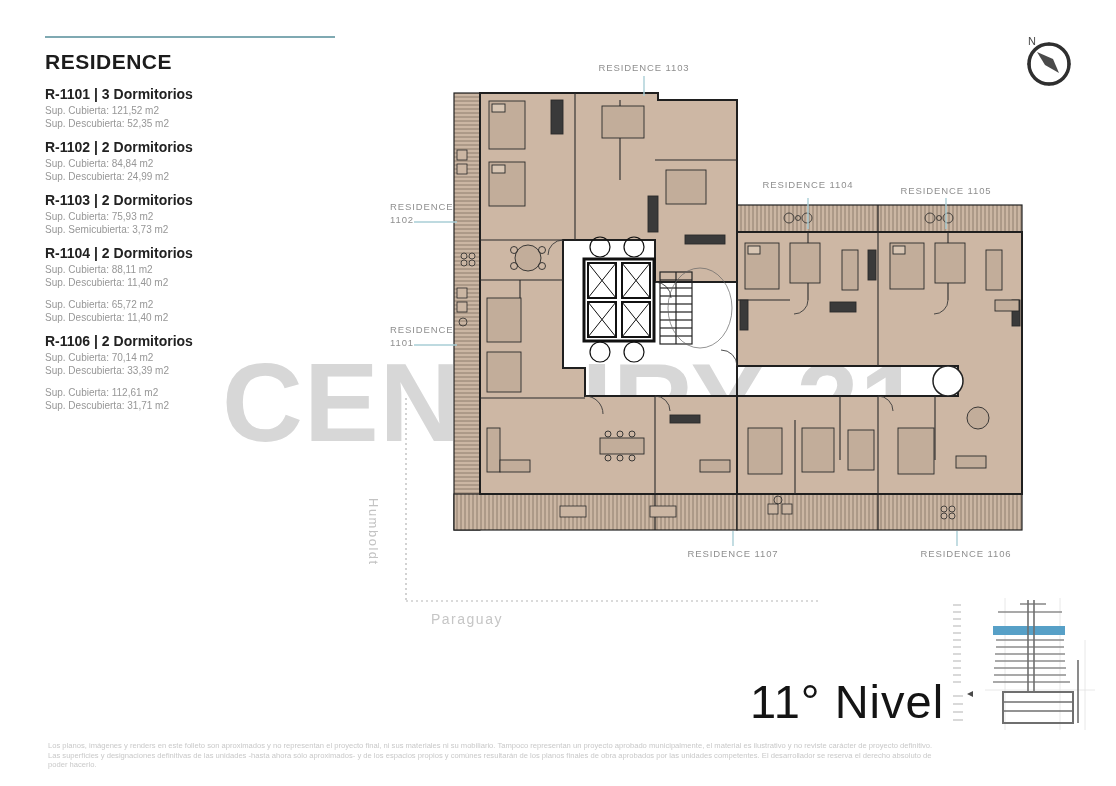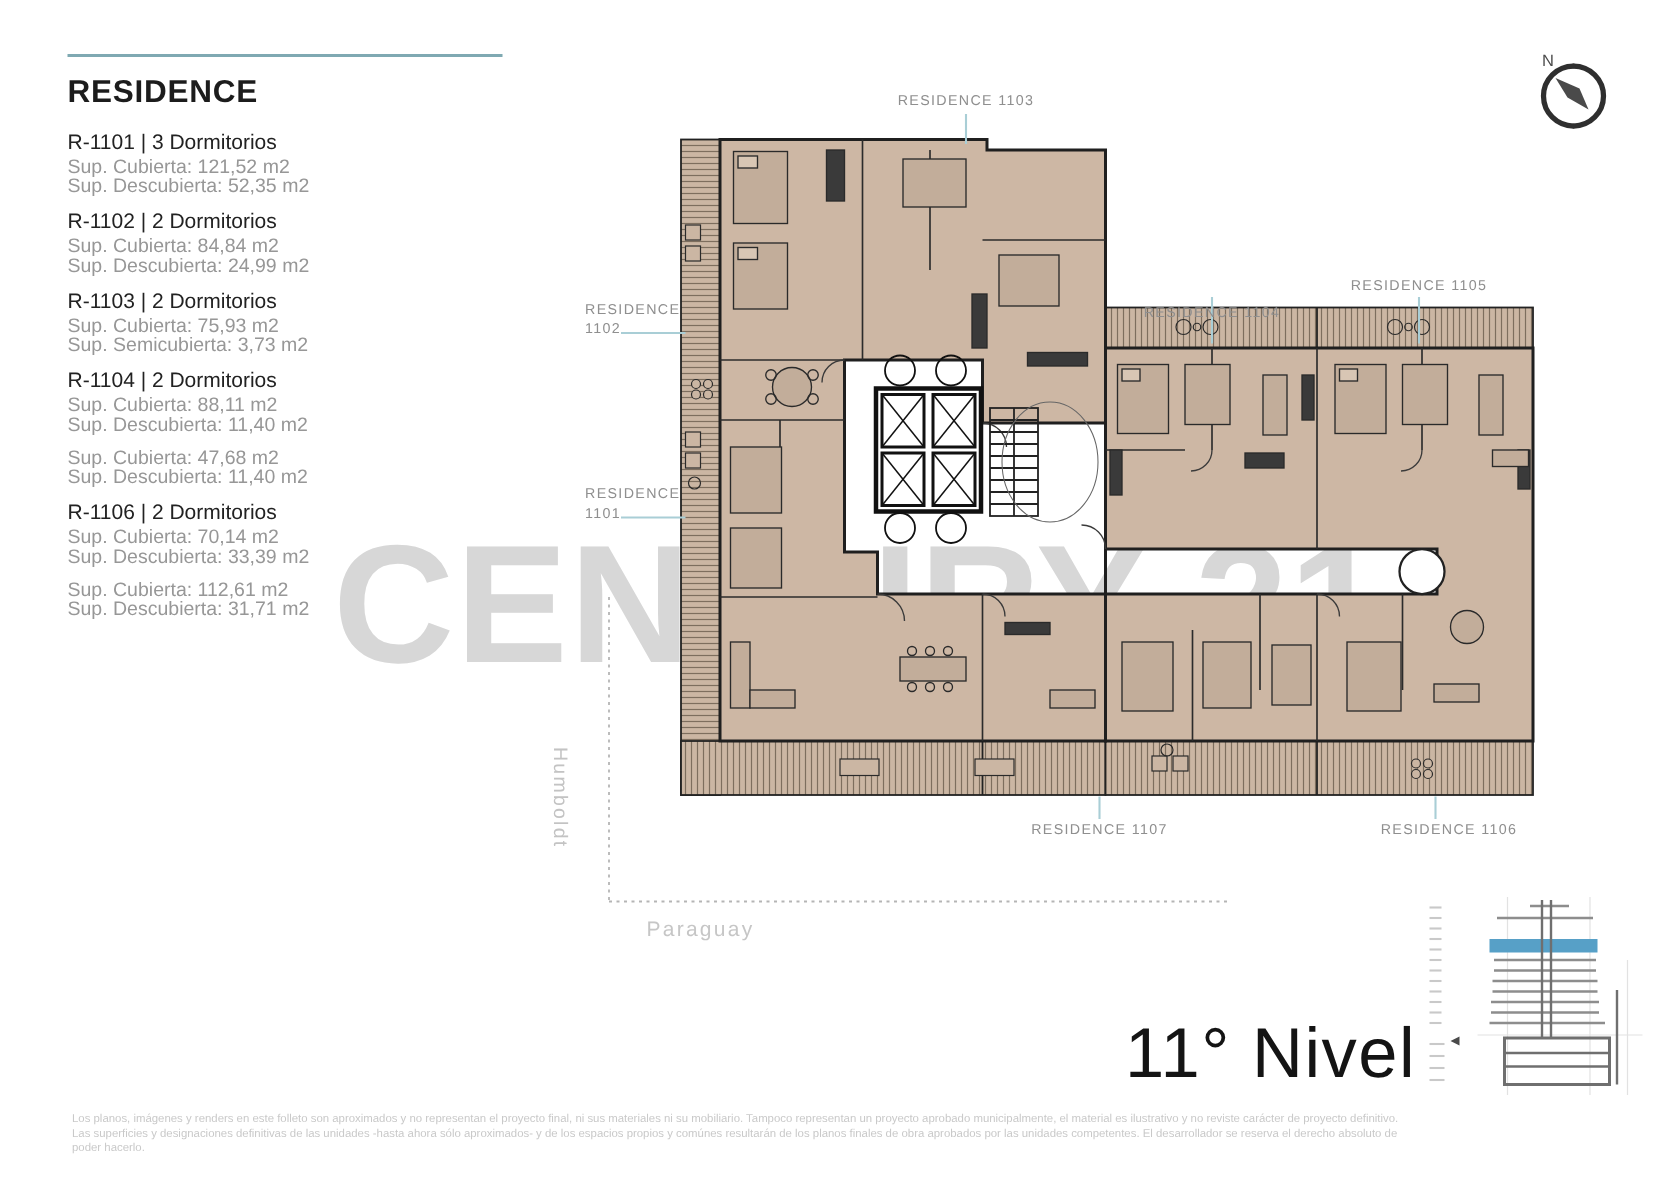--- a/index.html
+++ b/index.html
@@ -6,22 +6,22 @@
   body{
     width:1116px;height:786px;position:relative;overflow:hidden;
     background:#ffffff;
     font-family:"Liberation Sans", sans-serif;
   }
   
   .sidebar{position:absolute;left:45px;top:36px;width:300px;z-index:3;}
   .rule{width:290px;height:2px;background:#7fa9b2;margin-bottom:12px;}
   .side-title{font-size:21px;font-weight:700;color:#1c1c1c;letter-spacing:.5px;margin-bottom:12px;}
   .res-entry{margin-bottom:9px;}
-  .res-title{font-size:14px;font-weight:400;color:#222;margin-bottom:2px;}
-  .res-line{font-size:13px;color:#979797;line-height:13px;}
+  .res-title{font-size:14px;font-weight:700;color:#222;margin-bottom:2px;}
+  .res-line{font-size:10px;color:#979797;line-height:13px;}
   
   .watermark{
     position:absolute;left:222px;top:338px;z-index:1;
     font-size:112px;font-weight:700;color:#d7d7d7;letter-spacing:1px;white-space:nowrap;
   }
   
   .plan-svg{position:absolute;left:0;top:0;z-index:2;}
   
   .plan-label{
     position:absolute;z-index:3;font-size:9.5px;color:#8f8f8f;
@@ -322,36 +322,36 @@
     <div class="res-title">R-1103 | 2 Dormitorios</div>
     <div class="res-line">Sup. Cubierta: 75,93 m2</div>
     <div class="res-line">Sup. Semicubierta: 3,73 m2</div>
   </div>
   <div class="res-entry">
     <div class="res-title">R-1104 | 2 Dormitorios</div>
     <div class="res-line">Sup. Cubierta: 88,11 m2</div>
     <div class="res-line">Sup. Descubierta: 11,40 m2</div>
   </div>
   <div class="res-entry">
-    <div class="res-line">Sup. Cubierta: 47,68 m2</div>
+    <div class="res-line">Sup. Cubierta: 65,72 m2</div>
     <div class="res-line">Sup. Descubierta: 11,40 m2</div>
   </div>
   <div class="res-entry">
     <div class="res-title">R-1106 | 2 Dormitorios</div>
     <div class="res-line">Sup. Cubierta: 70,14 m2</div>
     <div class="res-line">Sup. Descubierta: 33,39 m2</div>
   </div>
   <div class="res-entry">
     <div class="res-line">Sup. Cubierta: 112,61 m2</div>
     <div class="res-line">Sup. Descubierta: 31,71 m2</div>
   </div>
 </div>
 
 <div class="plan-label centered" style="left:644px;top:62px;">RESIDENCE 1103</div>
-<div class="plan-label centered" style="left:808px;top:203px;">RESIDENCE 1104</div>
+<div class="plan-label centered" style="left:808px;top:179px;">RESIDENCE 1104</div>
 <div class="plan-label centered" style="left:946px;top:185px;">RESIDENCE 1105</div>
 <div class="plan-label" style="left:390px;top:201px;">
   <div>RESIDENCE</div>
   <div class="l2">1102</div>
 </div>
 <div class="plan-label" style="left:390px;top:324px;">
   <div>RESIDENCE</div>
   <div class="l2">1101</div>
 </div>
 <div class="plan-label centered" style="left:733px;top:548px;">RESIDENCE 1107</div>

